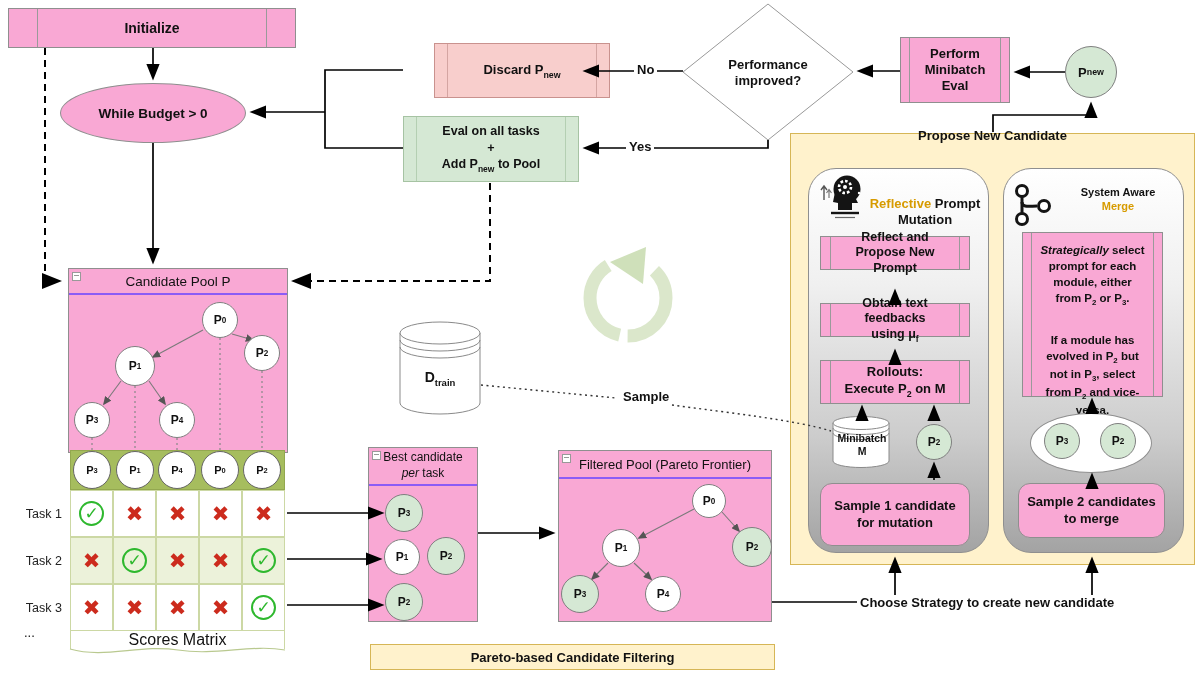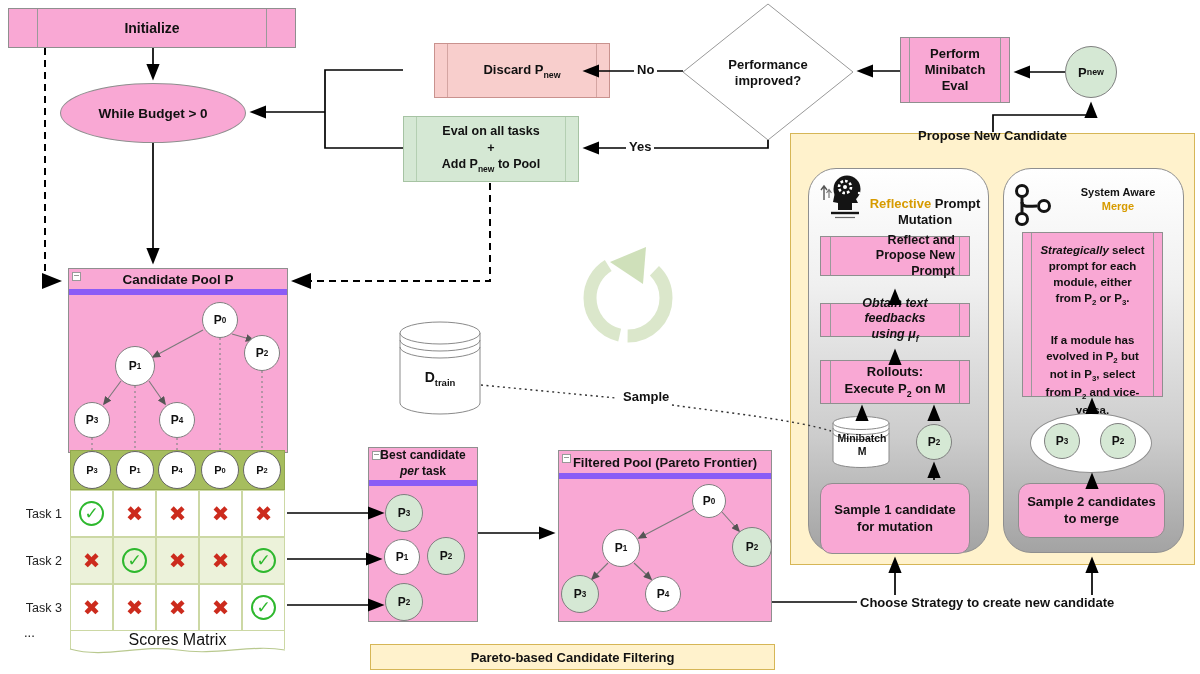--- a/index.html
+++ b/index.html
@@ -18,22 +18,22 @@
   .lbl{position:absolute;font-weight:bold;z-index:3;white-space:nowrap;}
   .node{position:absolute;border-radius:50%;background:#fff;border:1px solid #7f7f7f;
         display:flex;align-items:center;justify-content:center;font-weight:bold;
         font-size:12px;z-index:3;box-sizing:border-box;}
   .node.green{background:#d5e8d4;}
   sub{font-size:68%;}
   svg.layer{position:absolute;left:0;top:0;z-index:2;pointer-events:none;}
   .panel{position:absolute;box-sizing:border-box;z-index:1;}
   .graypanel{border:1px solid #8f8f8f;border-radius:28px;
        background:linear-gradient(180deg,#ffffff 0%,#f0f0f0 30%,#cccccc 70%,#a3a3a3 100%);}
-  .header2{border-bottom:6px solid #8b5cf6;width:100%;box-sizing:border-box;
-       display:flex;align-items:center;justify-content:center;font-weight:bold;}
+  .header2{border-bottom:2px solid #8b5cf6;width:100%;box-sizing:border-box;
+       display:flex;align-items:center;justify-content:center;font-weight:normal;}
   .wicon{position:absolute;width:7px;height:7px;border:1px solid #999;background:#fff;z-index:3;}
   .wicon::after{content:"";position:absolute;left:1px;right:1px;top:2px;height:1px;background:#999;}
   .cellgrid{position:absolute;box-sizing:border-box;border:1px solid #ccd8a4;background:#fff;
        display:flex;align-items:center;justify-content:center;z-index:1;}
   .cellgrid.alt{background:#ecf2da;}
   .mark-check{color:#2eb82e;border:2.2px solid #2eb82e;border-radius:50%;width:21px;height:21px;
        display:flex;align-items:center;justify-content:center;font-size:17px;font-weight:bold;}
   .mark-cross{color:#cc2b1d;font-size:21px;font-weight:bold;}
   .orange{color:#d79b00;}
   .it{font-style:italic;}
@@ -83,38 +83,38 @@
     <path d="M17,45.5 H37" stroke="#666" stroke-width="1.2"></path>
     <circle cx="27" cy="15" r="6" fill="none" stroke="#fff" stroke-width="2.6" stroke-dasharray="2.6 2"></circle>
     <circle cx="27" cy="15" r="2" fill="#fff"></circle>
     <circle cx="41" cy="21" r="1.2" fill="#fff"></circle>
   </svg>
   <div class="lbl" style="left:862px;top:184px;width:126px;text-align:center;font-size:13px;line-height:1.25;white-space:normal;margin-top:12px;">
     <span class="orange">Reflective</span><span> Prompt</span><br>
     <span>Mutation</span>
   </div>
 
-  <div class="box pbars" style="left:820px;top:236px;width:150px;height:40px;--bi:9px;font-size:12.5px;line-height:1.25;padding:0 14px;text-align:right;">
+  <div class="box pbars" style="left:820px;top:236px;width:150px;height:34px;--bi:9px;font-size:12.5px;line-height:1.25;padding:0 14px;">
     <span style="white-space:normal;">Reflect and Propose New Prompt</span>
   </div>
-  <div class="box pbars" style="left:820px;top:303px;width:150px;height:34px;--bi:9px;font-size:12.5px;line-height:1.25;padding:0 28px;font-style:italic;">
+  <div class="box pbars" style="left:820px;top:303px;width:150px;height:34px;--bi:9px;font-size:12.5px;line-height:1.25;padding:0 28px;">
     <span style="white-space:normal;">Obtain text feedbacks using μ<sub>f</sub></span>
   </div>
   <div class="box pbars" style="left:820px;top:360px;width:150px;height:44px;--bi:9px;font-size:13px;line-height:1.3;">
     <span>Rollouts:</span>
     <span>Execute P<sub>2</sub> on M</span>
   </div>
 
   <div class="lbl" style="left:833px;top:432px;width:58px;text-align:center;font-size:10.5px;line-height:1.25;">
     <span>Minibatch</span><br>
     <span>M</span>
   </div>
   <div class="node green" style="left:916px;top:424px;width:36px;height:36px;">P<sub>2</sub></div>
 
-  <div class="box rounded" style="left:820px;top:483px;width:150px;height:71px;font-size:13px;line-height:1.3;padding:0 8px;">
+  <div class="box rounded" style="left:820px;top:483px;width:150px;height:63px;font-size:13px;line-height:1.3;padding:0 8px;">
     <span style="white-space:normal;">Sample 1 candidate for mutation</span>
   </div>
 
   <svg class="layer" style="left:1014px;top:182px;z-index:3;" width="40" height="46" viewBox="0 0 40 46">
     <path d="M8,15 V31" stroke="#141414" stroke-width="3" fill="none"></path>
     <path d="M8,20 C8,26 16,24 23,24" stroke="#141414" stroke-width="3" fill="none"></path>
     <circle cx="8" cy="9" r="5.5" fill="#fff" stroke="#141414" stroke-width="3"></circle>
     <circle cx="8" cy="37" r="5.5" fill="#fff" stroke="#141414" stroke-width="3"></circle>
     <circle cx="30" cy="24" r="5.5" fill="#fff" stroke="#141414" stroke-width="3"></circle>
   </svg>

